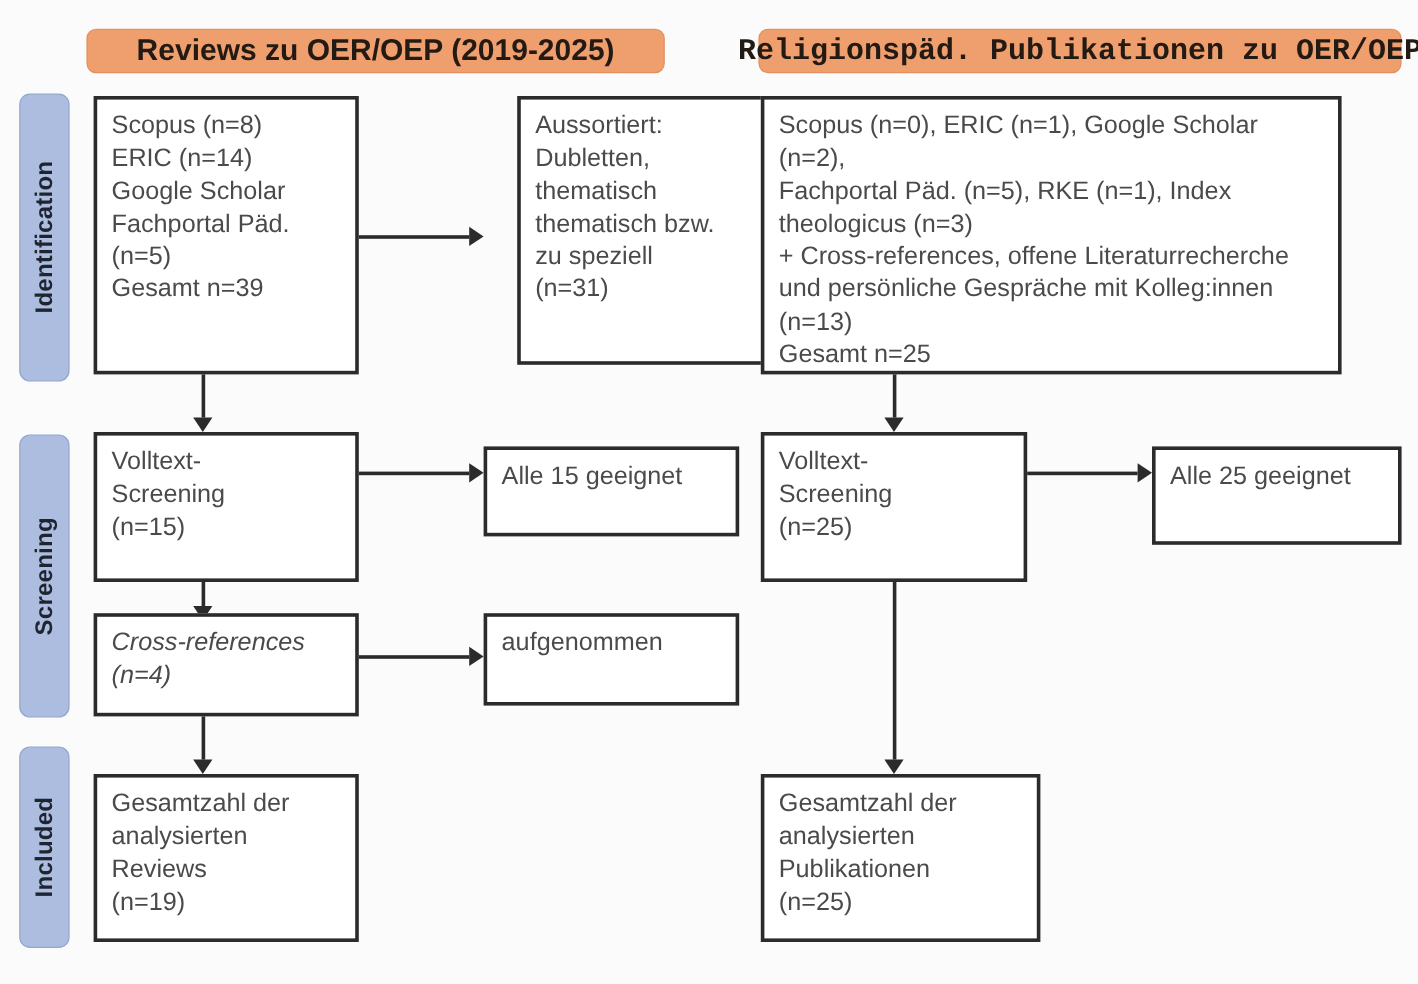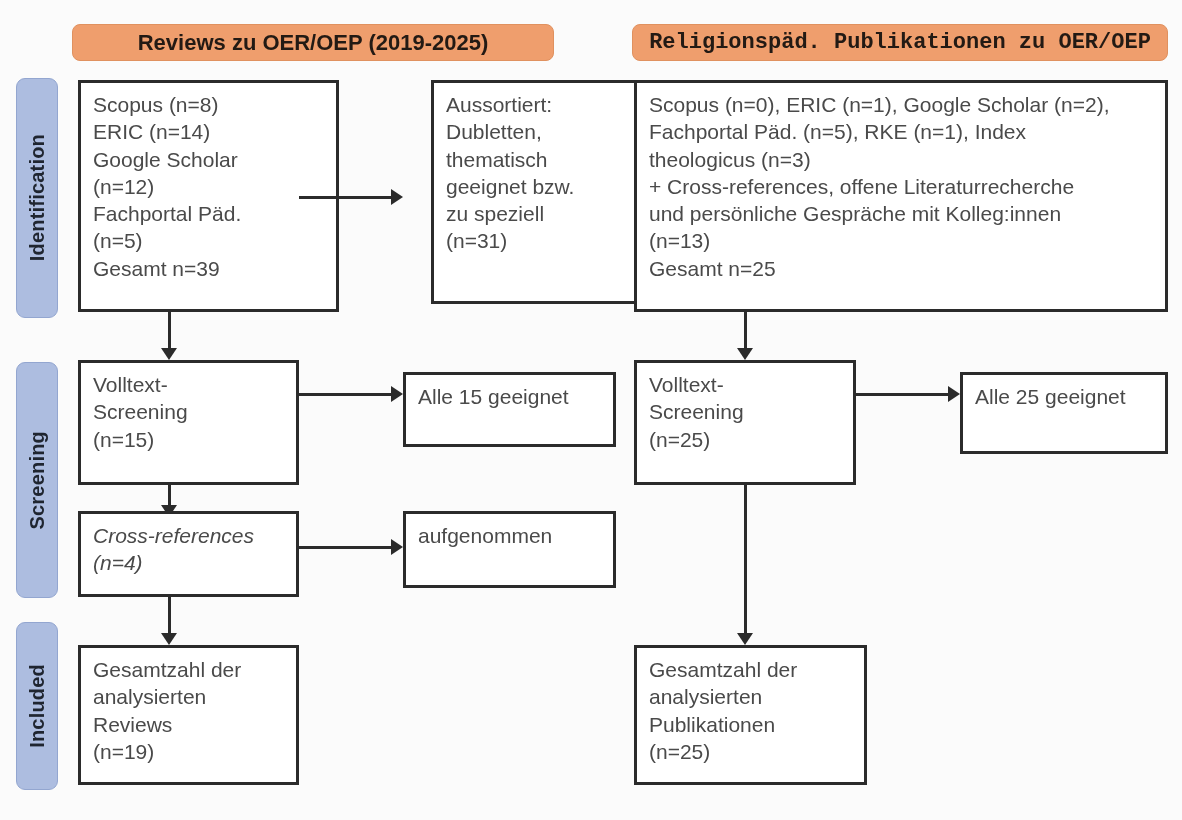--- a/index.html
+++ b/index.html
@@ -40,21 +40,21 @@
   
   .col-header {
     position: absolute;
     background: #ef9e6d;
     border: 1px solid #e0915f;
     border-radius: 8px;
     box-sizing: border-box;
     display: flex;
     align-items: center;
     justify-content: center;
-    font-size: 22px;
+    font-size: 25px;
     font-weight: 700;
     color: #231a14;
     white-space: nowrap;
   }
 
   
   .box {
     position: absolute;
     background: #ffffff;
     border: 3px solid #2b2b2b;
@@ -104,35 +104,34 @@
   </div>
 
   <div class="stage-pill" style="left:16px; top:622px; width:42px; height:168px;">
     <span>Included</span>
   </div>
 
   <div class="col-header" style="left:72px; top:24px; width:482px; height:37px;">Reviews zu OER/OEP (2019-2025)</div>
 
   <div class="col-header" style="left:632px; top:24px; width:536px; height:37px;font-family:Liberation Mono, monospace;">Religionspäd. Publikationen zu OER/OEP</div>
 
-  <div class="box" style="left:78px; top:80px; width:261px; height:232px;">
+  <div class="box" style="left:78px; top:80px; width:221px; height:232px;">
     <div class="line">Scopus (n=8)</div>
     <div class="line">ERIC (n=14)</div>
     <div class="line">Google Scholar</div>
-    <div class="line">(n=12)</div>
     <div class="line">Fachportal Päd.</div>
     <div class="line">(n=5)</div>
     <div class="line">Gesamt n=39</div>
   </div>
 
   <div class="box" style="left:403px; top:80px; width:213px; height:224px;margin-left:28px;">
     <div class="line">Aussortiert:</div>
     <div class="line">Dubletten,</div>
     <div class="line">thematisch</div>
-    <div class="line">geeignet bzw.</div>
+    <div class="line">thematisch bzw.</div>
     <div class="line">zu speziell</div>
     <div class="line">(n=31)</div>
   </div>
 
   <div class="conn-h" style="left:299px; top:196px; width:92px;"></div>
   <div class="arrow-right" style="left:391px; top:189px;"></div>
 
   <div class="conn-v" style="left:168px; top:312px; width:3px; height:36px;"></div>
   <div class="arrow-down" style="left:161px; top:348px;"></div>
 
@@ -167,21 +166,21 @@
   <div class="conn-v" style="left:168px; top:597px; width:3px; height:36px;"></div>
   <div class="arrow-down" style="left:161px; top:633px;"></div>
 
   <div class="box" style="left:78px; top:645px; width:221px; height:140px;">
     <div class="line">Gesamtzahl der</div>
     <div class="line">analysierten</div>
     <div class="line">Reviews</div>
     <div class="line">(n=19)</div>
   </div>
 
-  <div class="box wrap" style="left:634px; top:80px; width:534px; height:232px;">
+  <div class="box wrap" style="left:634px; top:80px; width:484px; height:232px;">
     <div class="line">Scopus (n=0), ERIC (n=1), Google Scholar (n=2),</div>
     <div class="line">Fachportal Päd. (n=5), RKE (n=1), Index</div>
     <div class="line">theologicus (n=3)</div>
     <div class="line">+ Cross-references, offene Literaturrecherche</div>
     <div class="line">und persönliche Gespräche mit Kolleg:innen</div>
     <div class="line">(n=13)</div>
     <div class="line">Gesamt n=25</div>
   </div>
 
   <div class="conn-v" style="left:744px; top:312px; width:3px; height:36px;"></div>

